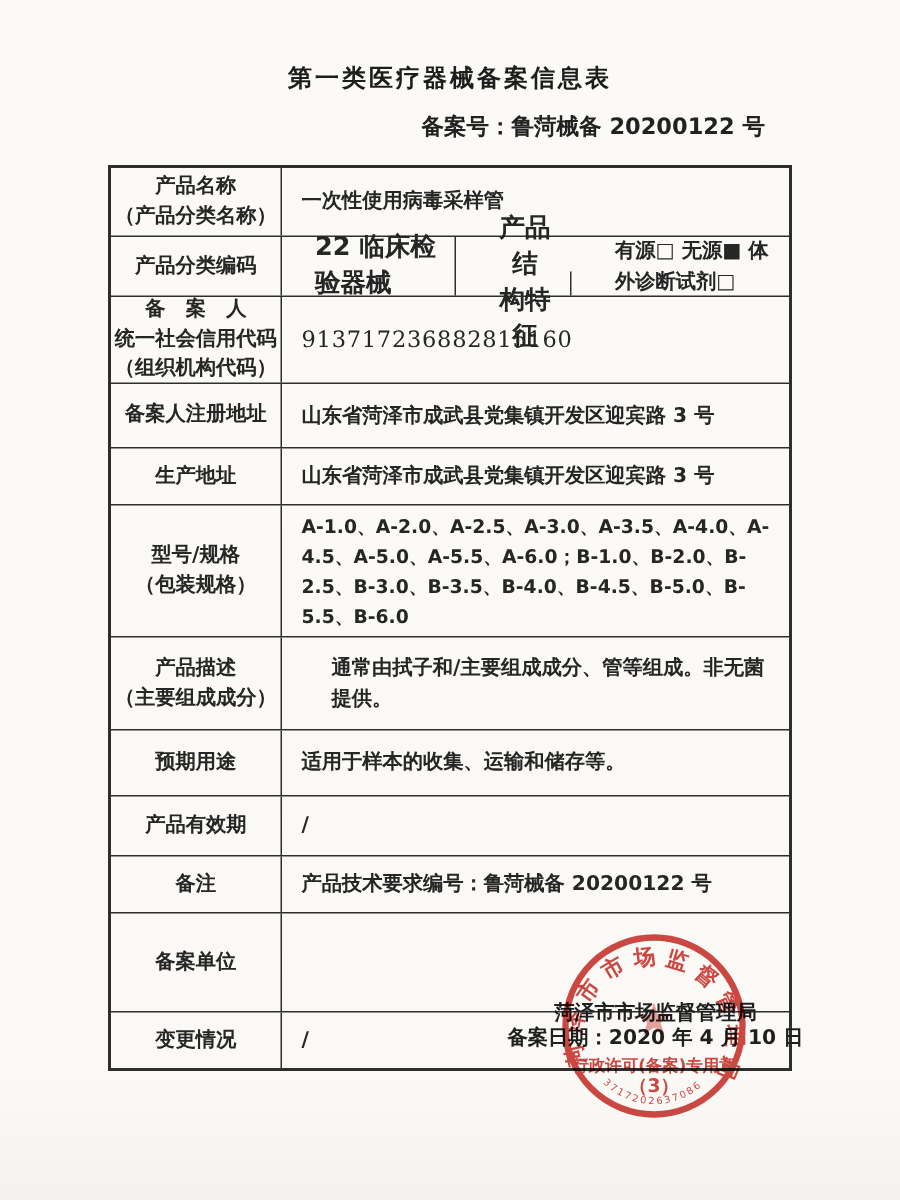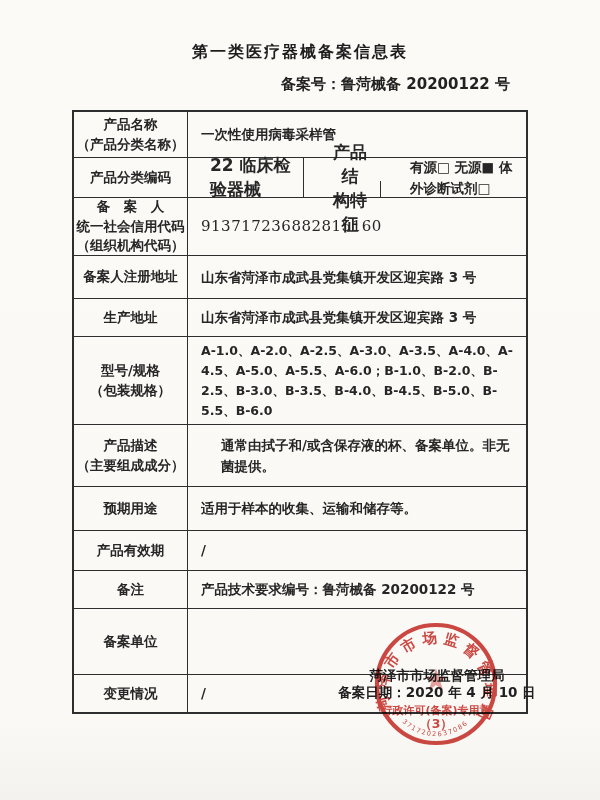--- a/index.html
+++ b/index.html
@@ -167,21 +167,21 @@
 
     <div class="row r6">
       <div class="cell label-cell">型号/规格
 （包装规格）</div>
       <div class="cell value-cell models-cell">A-1.0、A-2.0、A-2.5、A-3.0、A-3.5、A-4.0、A-4.5、A-5.0、A-5.5、A-6.0；B-1.0、B-2.0、B-2.5、B-3.0、B-3.5、B-4.0、B-4.5、B-5.0、B-5.5、B-6.0</div>
     </div>
 
     <div class="row r7">
       <div class="cell label-cell">产品描述
 （主要组成成分）</div>
-      <div class="cell value-cell">通常由拭子和/或含保存液的杯、备案单位。非无菌提供。</div>
+      <div class="cell value-cell">通常由拭子和/主要组成成分、管等组成。非无菌提供。</div>
     </div>
 
     <div class="row r8">
       <div class="cell label-cell">预期用途</div>
       <div class="cell value-cell">适用于样本的收集、运输和储存等。</div>
     </div>
 
     <div class="row r9">
       <div class="cell label-cell">产品有效期</div>
       <div class="cell value-cell">/</div>

